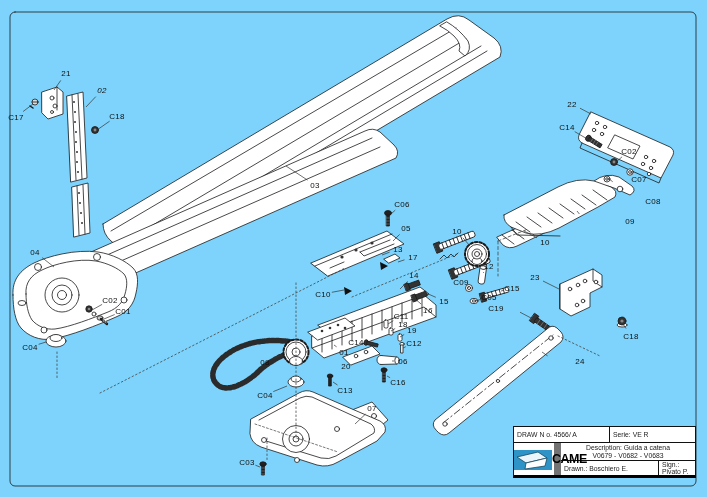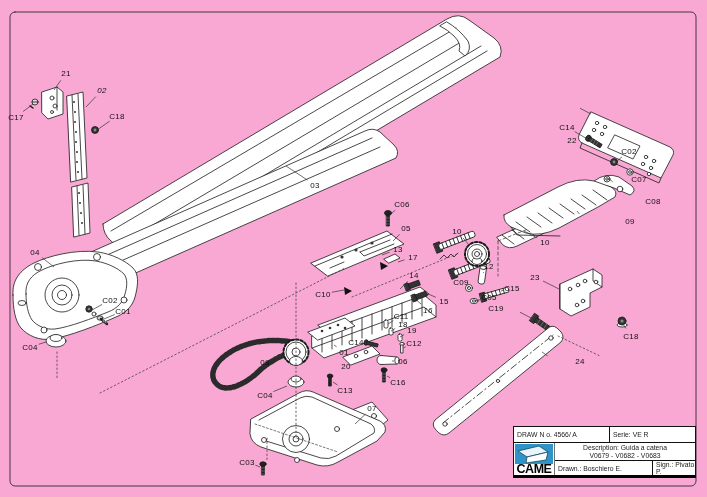--- a/index.html
+++ b/index.html
@@ -1,32 +1,32 @@
 <!DOCTYPE html>
 <html><head>
 <meta charset="utf-8">
 <style>
   html,body{margin:0;padding:0;background:#fff;}
-  #page{position:relative;width:707px;height:497px;background:#f9a8d4;overflow:hidden;
+  #page{position:relative;width:707px;height:497px;background:#7dd3fc;overflow:hidden;
         font-family:"Liberation Sans",sans-serif;}
   #art, #leader-layer{position:absolute;left:0;top:0;width:707px;height:497px;}
   #leader-layer line{stroke:#333;stroke-width:0.7;}
   #callout-layer{position:absolute;left:0;top:0;width:707px;height:497px;}
   .callout{position:absolute;transform:translate(-50%,-50%);font-size:8px;color:#111;
            letter-spacing:.2px;white-space:nowrap;}
   
   .titleblock{position:absolute;left:513px;top:426px;width:181px;height:48px;
               border:1px solid #111;border-bottom:3px solid #000;background:#fff;
               display:flex;flex-direction:column;font-size:6.8px;color:#222;}
   .tb-row1{display:flex;height:15px;border-bottom:1px solid #111;}
   .tb-cell{display:flex;align-items:center;padding-left:3px;}
   .tb-dno{width:92px;border-right:1px solid #111;}
   .tb-serie{flex:1;}
   .tb-main{display:flex;flex:1;}
-  .tb-logo{width:40px;border-right:1px solid #737373;display:flex;flex-direction:column;
+  .tb-logo{width:40px;border-right:7px solid #737373;display:flex;flex-direction:row;
            align-items:center;justify-content:flex-start;}
   .tb-logo-art{width:38px;height:20px;background:#2e93c6;margin-top:1px;}
   .tb-logo-text{font-weight:bold;font-size:12.5px;color:#000;line-height:11px;
                 transform:scaleY(1.05);letter-spacing:-0.5px;}
   .tb-right{flex:1;display:flex;flex-direction:column;}
   .tb-desc{flex:1;display:flex;flex-direction:column;align-items:center;justify-content:center;
            border-bottom:1px solid #111;text-align:center;line-height:8px;}
   .tb-bottom{display:flex;height:14px;}
   .tb-drawn{width:94px;border-right:1px solid #111;display:flex;align-items:center;padding-left:3px;}
   .tb-sign{flex:1;display:flex;align-items:center;padding-left:3px;}
@@ -442,21 +442,21 @@
       <div class="callout" style="left: 457px; top: 231px;">10</div>
       <div class="callout" style="left: 545px; top: 242px;">10</div>
       <div class="callout" style="left: 489px; top: 266px;">12</div>
       <div class="callout" style="left: 461px; top: 282px;">C09</div>
       <div class="callout" style="left: 512px; top: 288px;">C15</div>
       <div class="callout" style="left: 489px; top: 297px;">C05</div>
       <div class="callout" style="left: 535px; top: 277px;">23</div>
       <div class="callout" style="left: 496px; top: 308px;">C19</div>
       <div class="callout" style="left: 631px; top: 336px;">C18</div>
       <div class="callout" style="left: 580px; top: 361px; text-align: center;">24</div>
-      <div class="callout" style="left: 572px; top: 104px; margin-top: 36px;">22</div>
+      <div class="callout" style="left: 572px; top: 104px;">22</div>
       <div class="callout" style="left: 567px; top: 127px;">C14</div>
       <div class="callout" style="left: 629px; top: 151px;">C02</div>
       <div class="callout" style="left: 639px; top: 179px;">C07</div>
       <div class="callout" style="left: 620px; top: 201px; margin-left: 33px;">C08</div>
       <div class="callout" style="left: 585px; top: 221px; margin-left: 45px;">09</div>
     </div>
 
   <div class="titleblock">
     <div class="tb-row1">
       <div class="tb-cell tb-dno">DRAW N o. 4566/ A</div>

